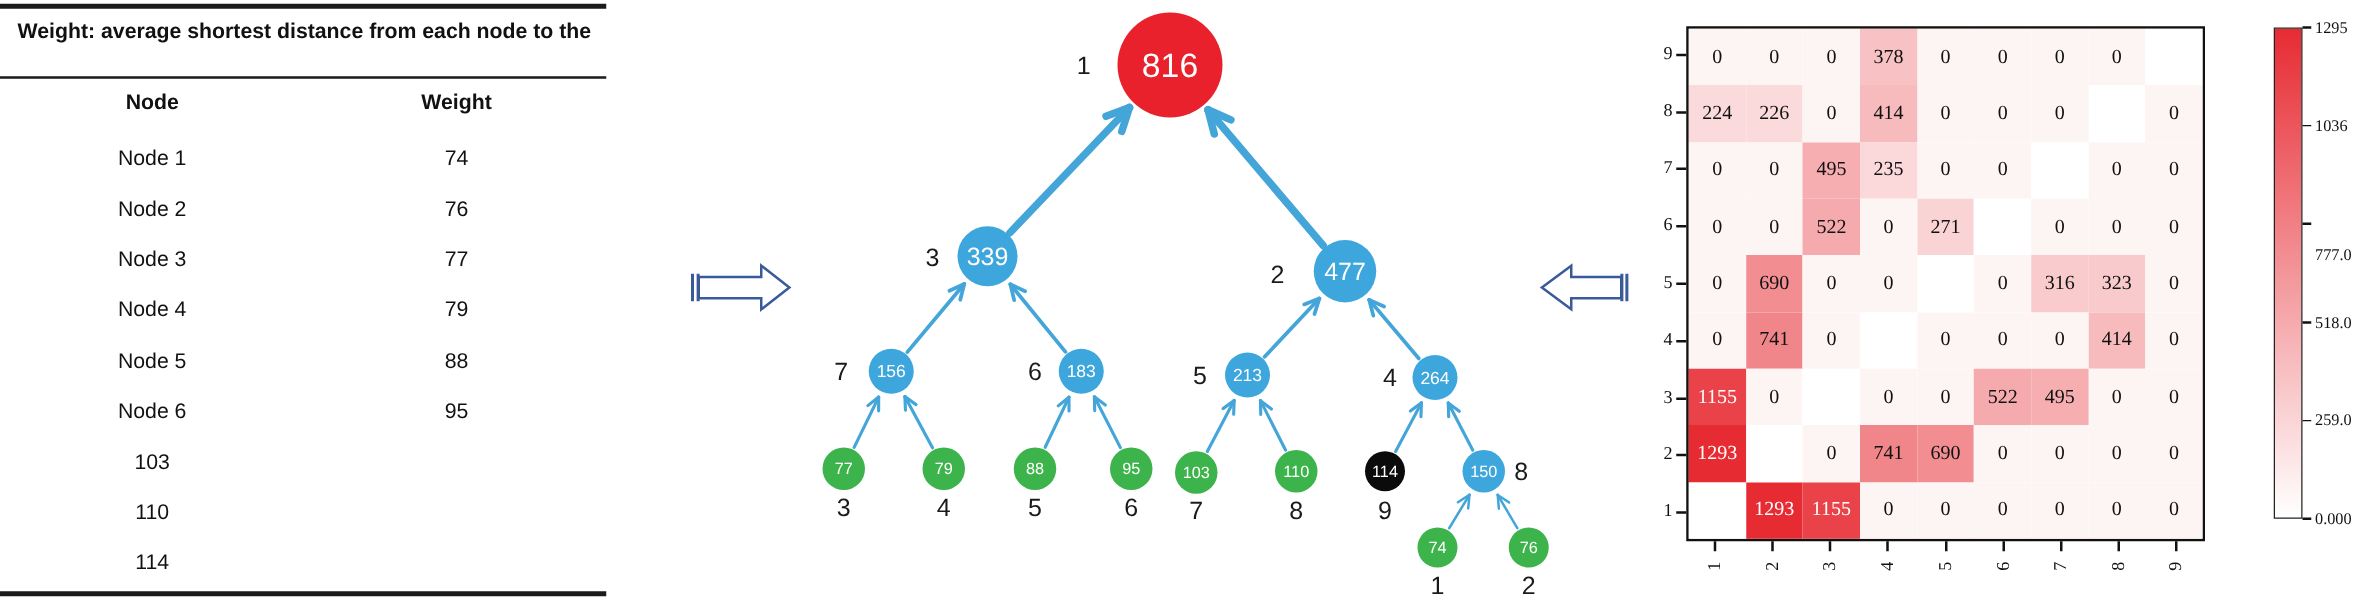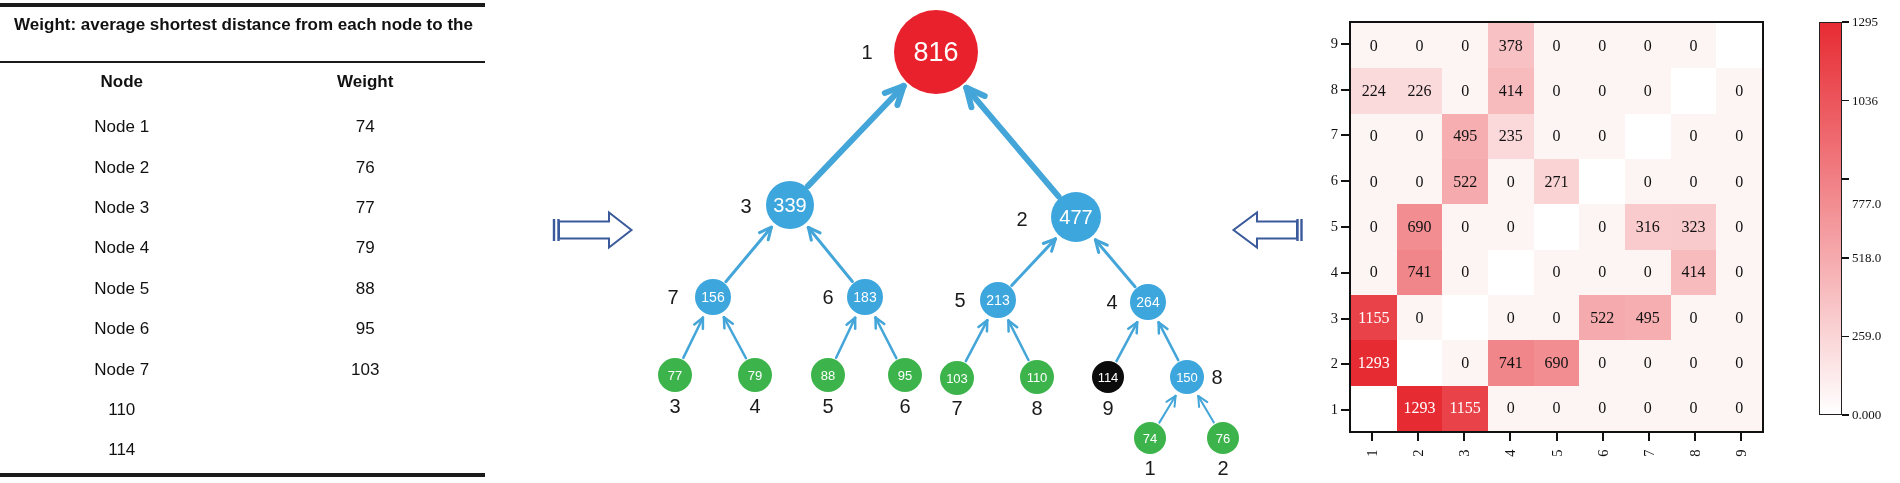--- a/index.html
+++ b/index.html
@@ -81,21 +81,20 @@
         </div>
         <div class="t-row">
           <span>Node 5</span>
           <span>88</span>
         </div>
         <div class="t-row">
           <span>Node 6</span>
           <span>95</span>
         </div>
         <div class="t-row">
-          <span>Node 7</span>
           <span>103</span>
         </div>
         <div class="t-row">
           <span>110</span>
         </div>
         <div class="t-row">
           <span>114</span>
         </div>
       </div>
     <div class="t-rule bot"></div>

